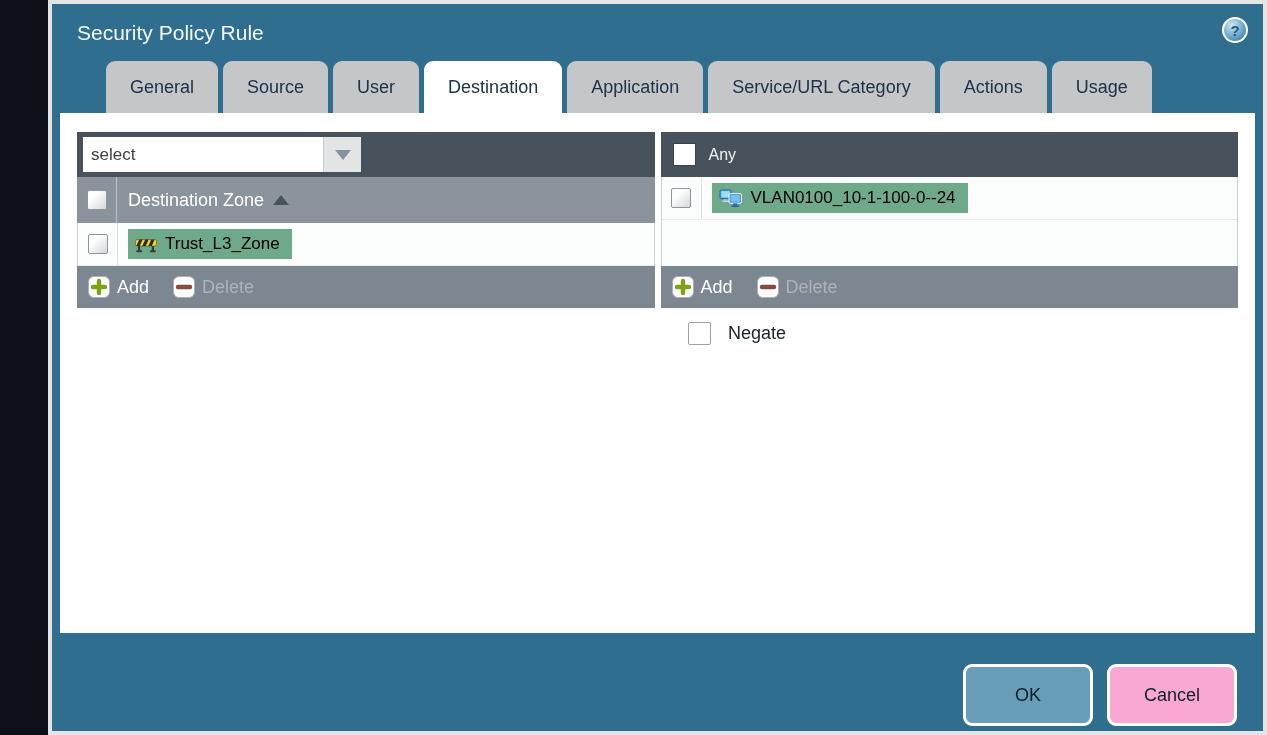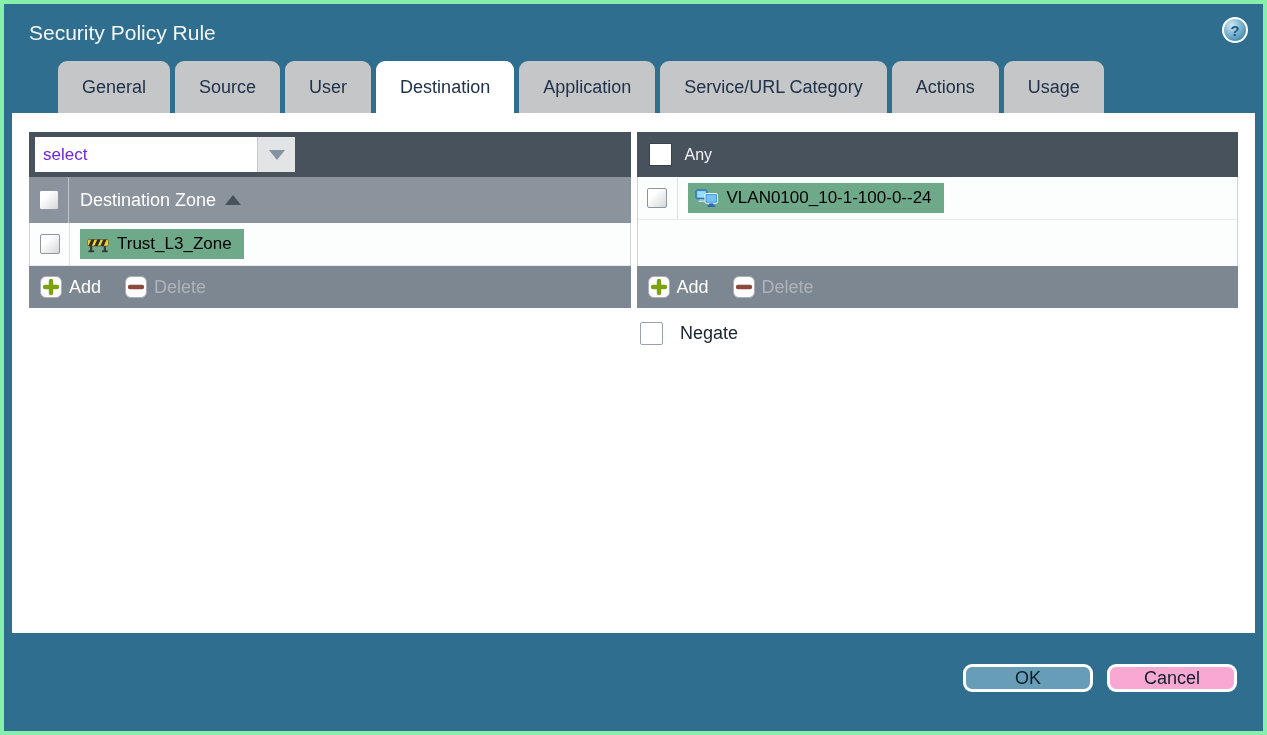--- a/index.html
+++ b/index.html
@@ -3,22 +3,23 @@
 <meta charset="utf-8">
 <style>
   * { box-sizing: border-box; margin: 0; padding: 0; }
   html, body { font-family: "Liberation Sans", sans-serif; }
   body { background: #0d1117; }
 
   .screen { position: relative; width: 1267px; height: 735px; }
 
   .dialog {
     position: absolute; inset: 0;
-    border: 4px solid #86efac;
+    border: 4px solid #e5e5e5;
     background: #2f6e8e;
+    margin-left: 48px;
   }
 
   
   .titlebar {
     height: 57px; display: flex; align-items: center;
     padding-left: 25px; color: #f4f7f8; font-size: 21px;
     position: relative;
   }
   .help-badge {
     position: absolute; right: 15px; top: 13px;
@@ -47,22 +48,22 @@
   .panel { flex: 1; display: flex; flex-direction: column; }
 
   .panel-header {
     height: 45px; background: #47525c;
     display: flex; align-items: center; padding: 0 6px;
   }
 
   
   .combo { display: flex; height: 35px; }
   .combo-input {
-    width: 222px; border: none; outline: none;
-    background: #ffffff; color: #6d28d9;
+    width: 240px; border: none; outline: none;
+    background: #ffffff; color: #404040;
     font-size: 17px; padding: 0 8px;
     font-family: "Liberation Sans", sans-serif;
   }
   .combo-btn {
     width: 38px; background: #e3e4e6; border: none; border-left: 1px solid #c5cace;
     display: flex; align-items: center; justify-content: center; cursor: pointer;
   }
   .tri-down {
     width: 0; height: 0;
     border-left: 8px solid transparent; border-right: 8px solid transparent;
@@ -126,21 +127,21 @@
     margin: 14px 0 0 628px; font-size: 18px; color: #18242f;
   }
   .cb-negate {
     width: 23px; height: 23px; background: #ffffff;
     border: 1px solid #9aa1a7; border-radius: 2px; cursor: pointer;
   }
 
   
   .btn-row { position: absolute; right: 26px; top: 660px; display: flex; gap: 14px; }
   .btn {
-    width: 130px; height: 28px; border-radius: 9px;
+    width: 130px; height: 62px; border-radius: 9px;
     border: 3px solid #ffffff; font-size: 18px; color: #101e2c;
     display: flex; align-items: center; justify-content: center;
     cursor: pointer; font-family: "Liberation Sans", sans-serif;
   }
   .btn-ok { background: #679db6; }
   .btn-cancel { background: #f9a8d4; }
 </style>
 </head>
 <body>
 

